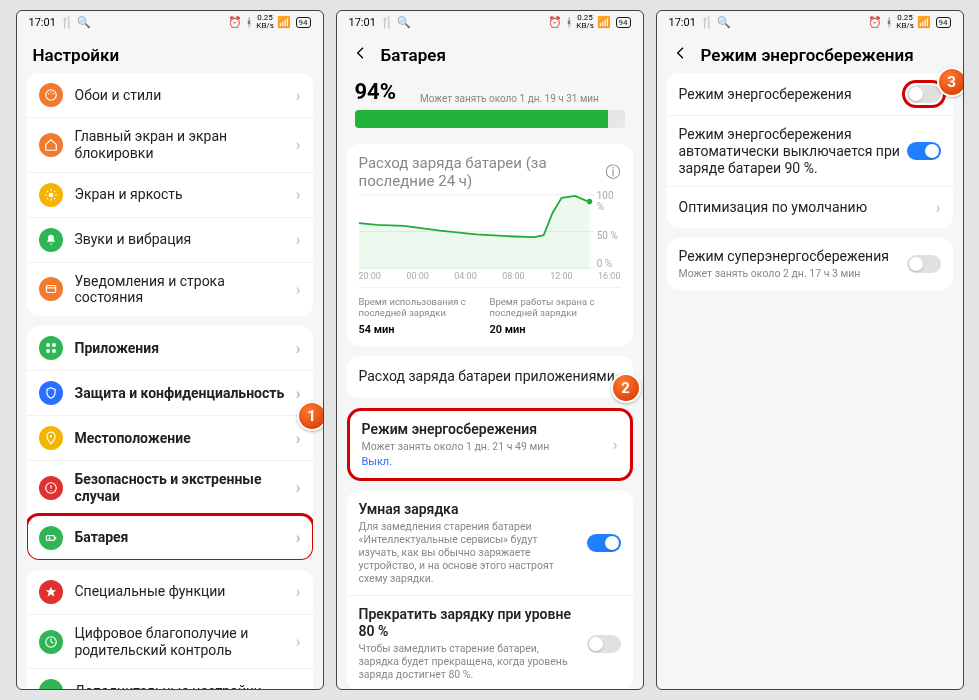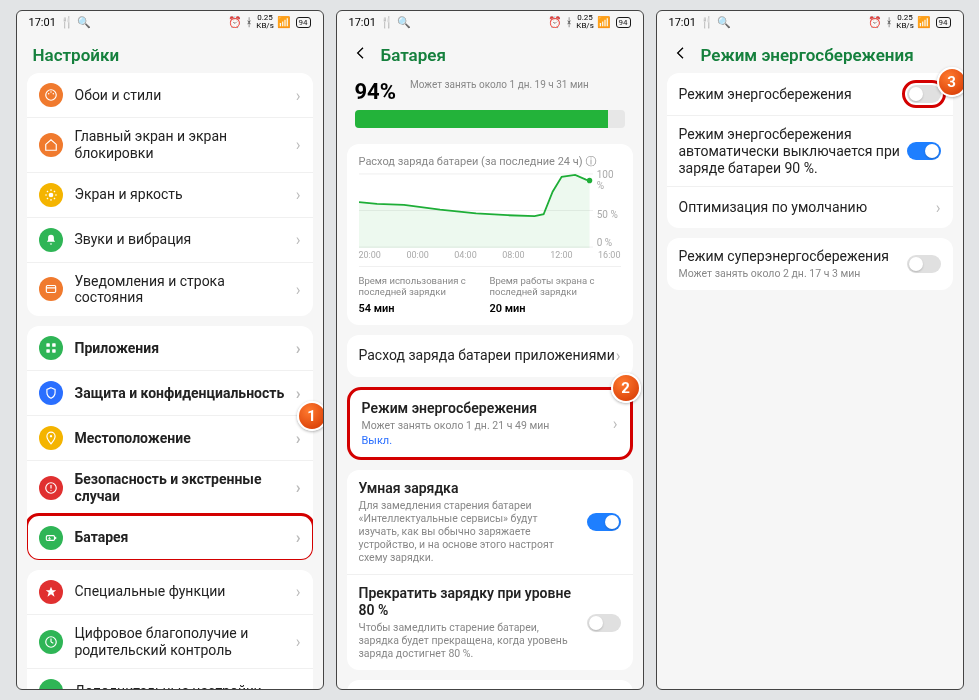--- a/index.html
+++ b/index.html
@@ -37,21 +37,21 @@
   .statusbar .left, .statusbar .right { display: flex; align-items: center; gap: 4px; }
   .status-icon { opacity: .9; }
   
   .header {
     padding: 12px 16px 8px;
     display: flex;
     align-items: center;
     gap: 12px;
     font-size: 17px;
     font-weight: 600;
-    color: #15803d;
+    color: #000000;
   }
   .back-icon svg { width: 16px; height: 16px; }
   .scrollarea { flex: 1; overflow: hidden; padding: 0 10px 10px; }
   
   .card {
     background: #fff;
     border-radius: 12px;
     margin-bottom: 10px;
     overflow: hidden;
   }
@@ -99,30 +99,30 @@
     background: radial-gradient(circle at 38% 30%, #ff7a2f, #d23400);
     border: 2px solid #fff;
     color: #fff;
     display: flex; align-items: center; justify-content: center;
     font-weight: 700; font-size: 15px;
     box-shadow: 0 1px 3px rgba(0,0,0,.3);
     z-index: 5;
   }
   
   .bat-main { padding: 6px 8px; }
-  .bat-percent-line { display: flex; align-items: flex-start; gap: 14px; margin-bottom: 6px; }
+  .bat-percent-line { display: flex; align-items: flex-end; gap: 24px; margin-bottom: 6px; }
   .bat-percent { font-size: 22px; font-weight: 700; }
   .bat-remain { font-size: 10px; color: #888; }
   .bat-bar {
     height: 18px; width: 100%;
     background: #e7e7e7; border-radius: 4px; overflow: hidden;
   }
   .bat-fill { height: 100%; background: #23b33a; }
   .graph-card { padding: 10px 12px; }
-  .graph-title { font-size: 11px; color: #888; display: flex; align-items: center; gap: 3px; }
+  .graph-title { font-size: 15px; color: #888; display: flex; align-items: center; gap: 3px; justify-content: flex-end; }
   .graph-svg { width: 100%; height: 75px; margin-top: 4px; }
   .graph-xlabels { display: flex; justify-content: space-between; font-size: 9px; color: #aaa; margin-top: 2px; }
   .stat-row { display: flex; border-top: 1px solid #f0f0f0; padding-top: 8px; margin-top: 6px; }
   .stat-col { flex: 1; }
   .stat-lab { font-size: 9.5px; color: #888; line-height: 1.2; }
   .stat-val { font-size: 11px; font-weight: 600; margin-top: 4px; }
   .link-blue { color: #2a6fff; font-size: 11px; margin-top: 2px; }
   
   .toggle {
     width: 34px; height: 18px; border-radius: 10px;

